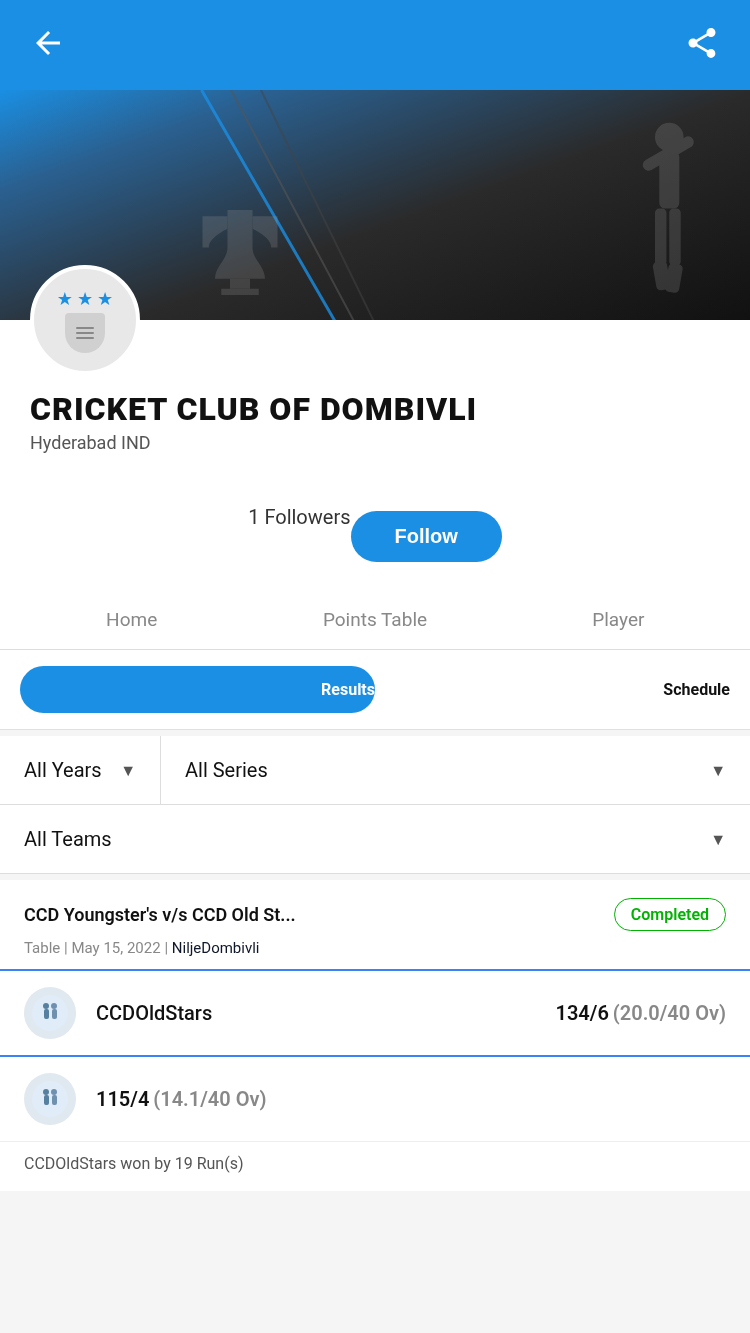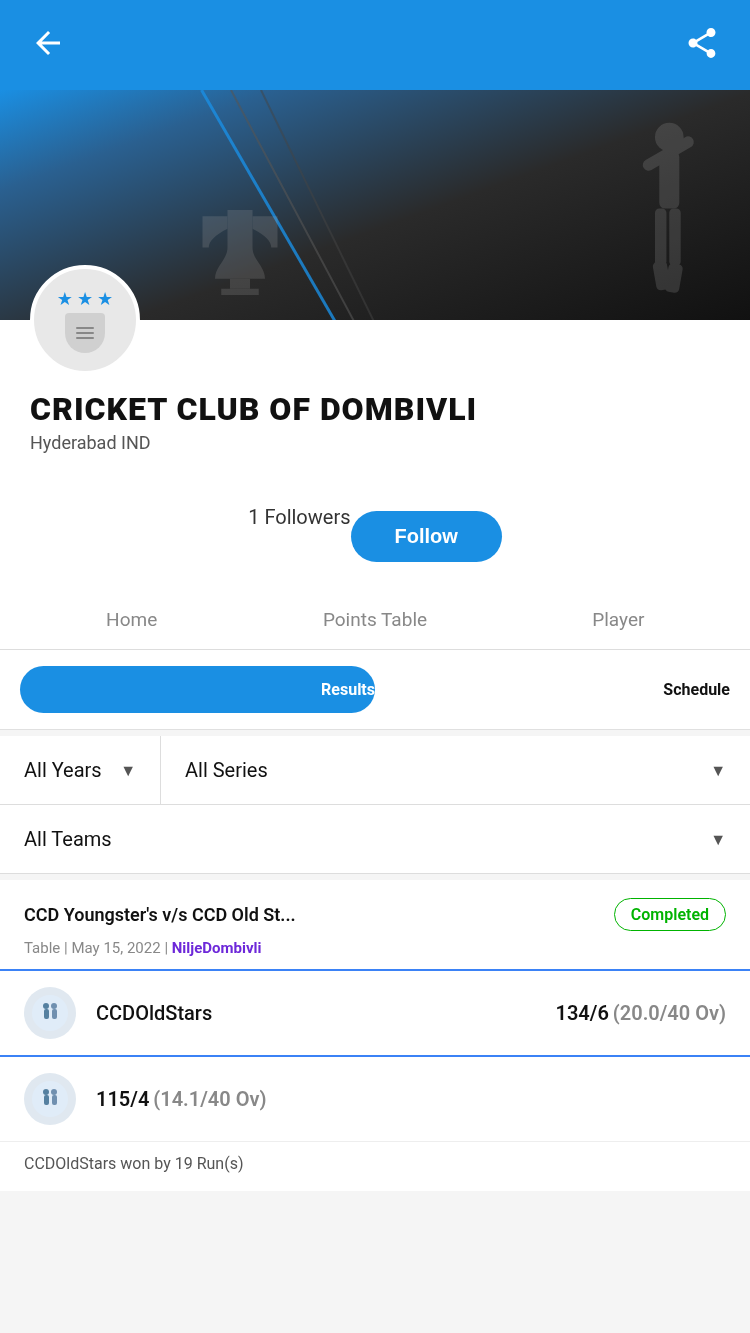--- a/index.html
+++ b/index.html
@@ -246,22 +246,22 @@
       font-weight: 600;
       color: #111;
       flex: 1;
     }
     .match-meta {
       font-size: 15px;
       color: #888;
       padding: 0 24px 12px;
     }
     .match-meta span.series-link {
-      color: #6d28d9;
-      font-weight: 700;
+      color: #0f172a;
+      font-weight: 400;
     }
     .completed-badge {
       background: white;
       border: 1.5px solid #00b300;
       color: #00b300;
       border-radius: 20px;
       padding: 6px 16px;
       font-size: 16px;
       font-weight: 600;
       white-space: nowrap;

